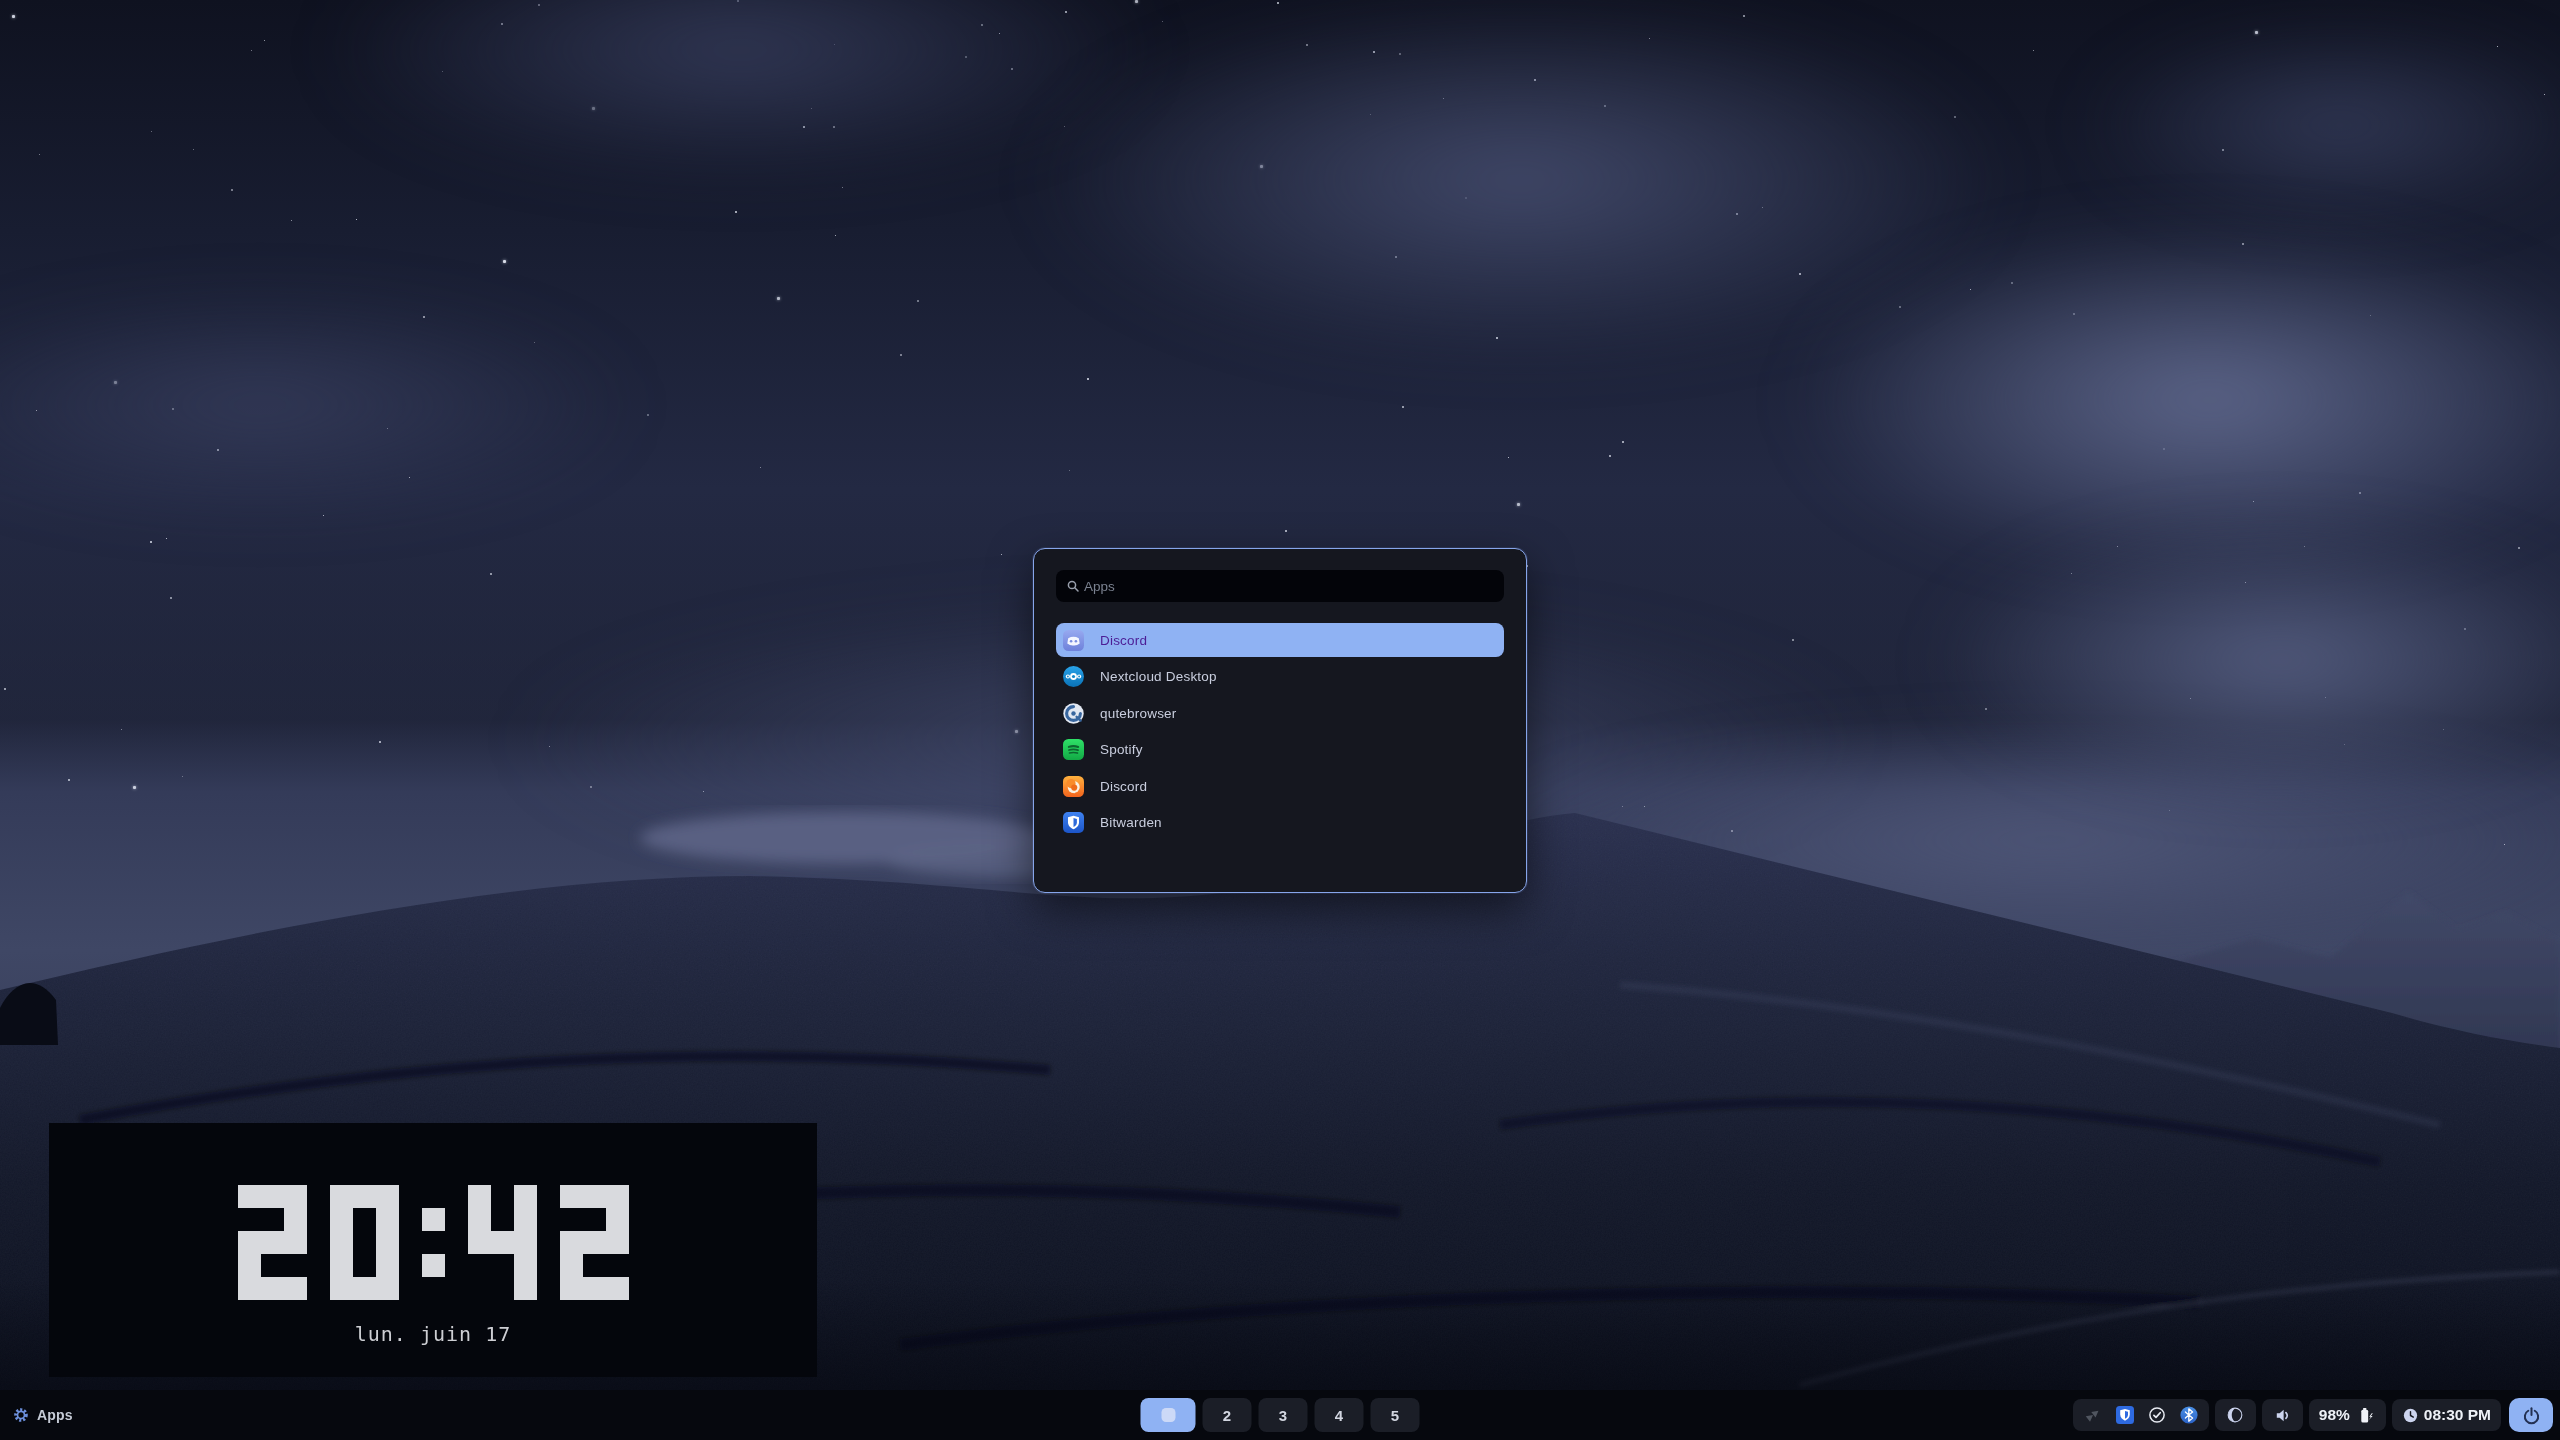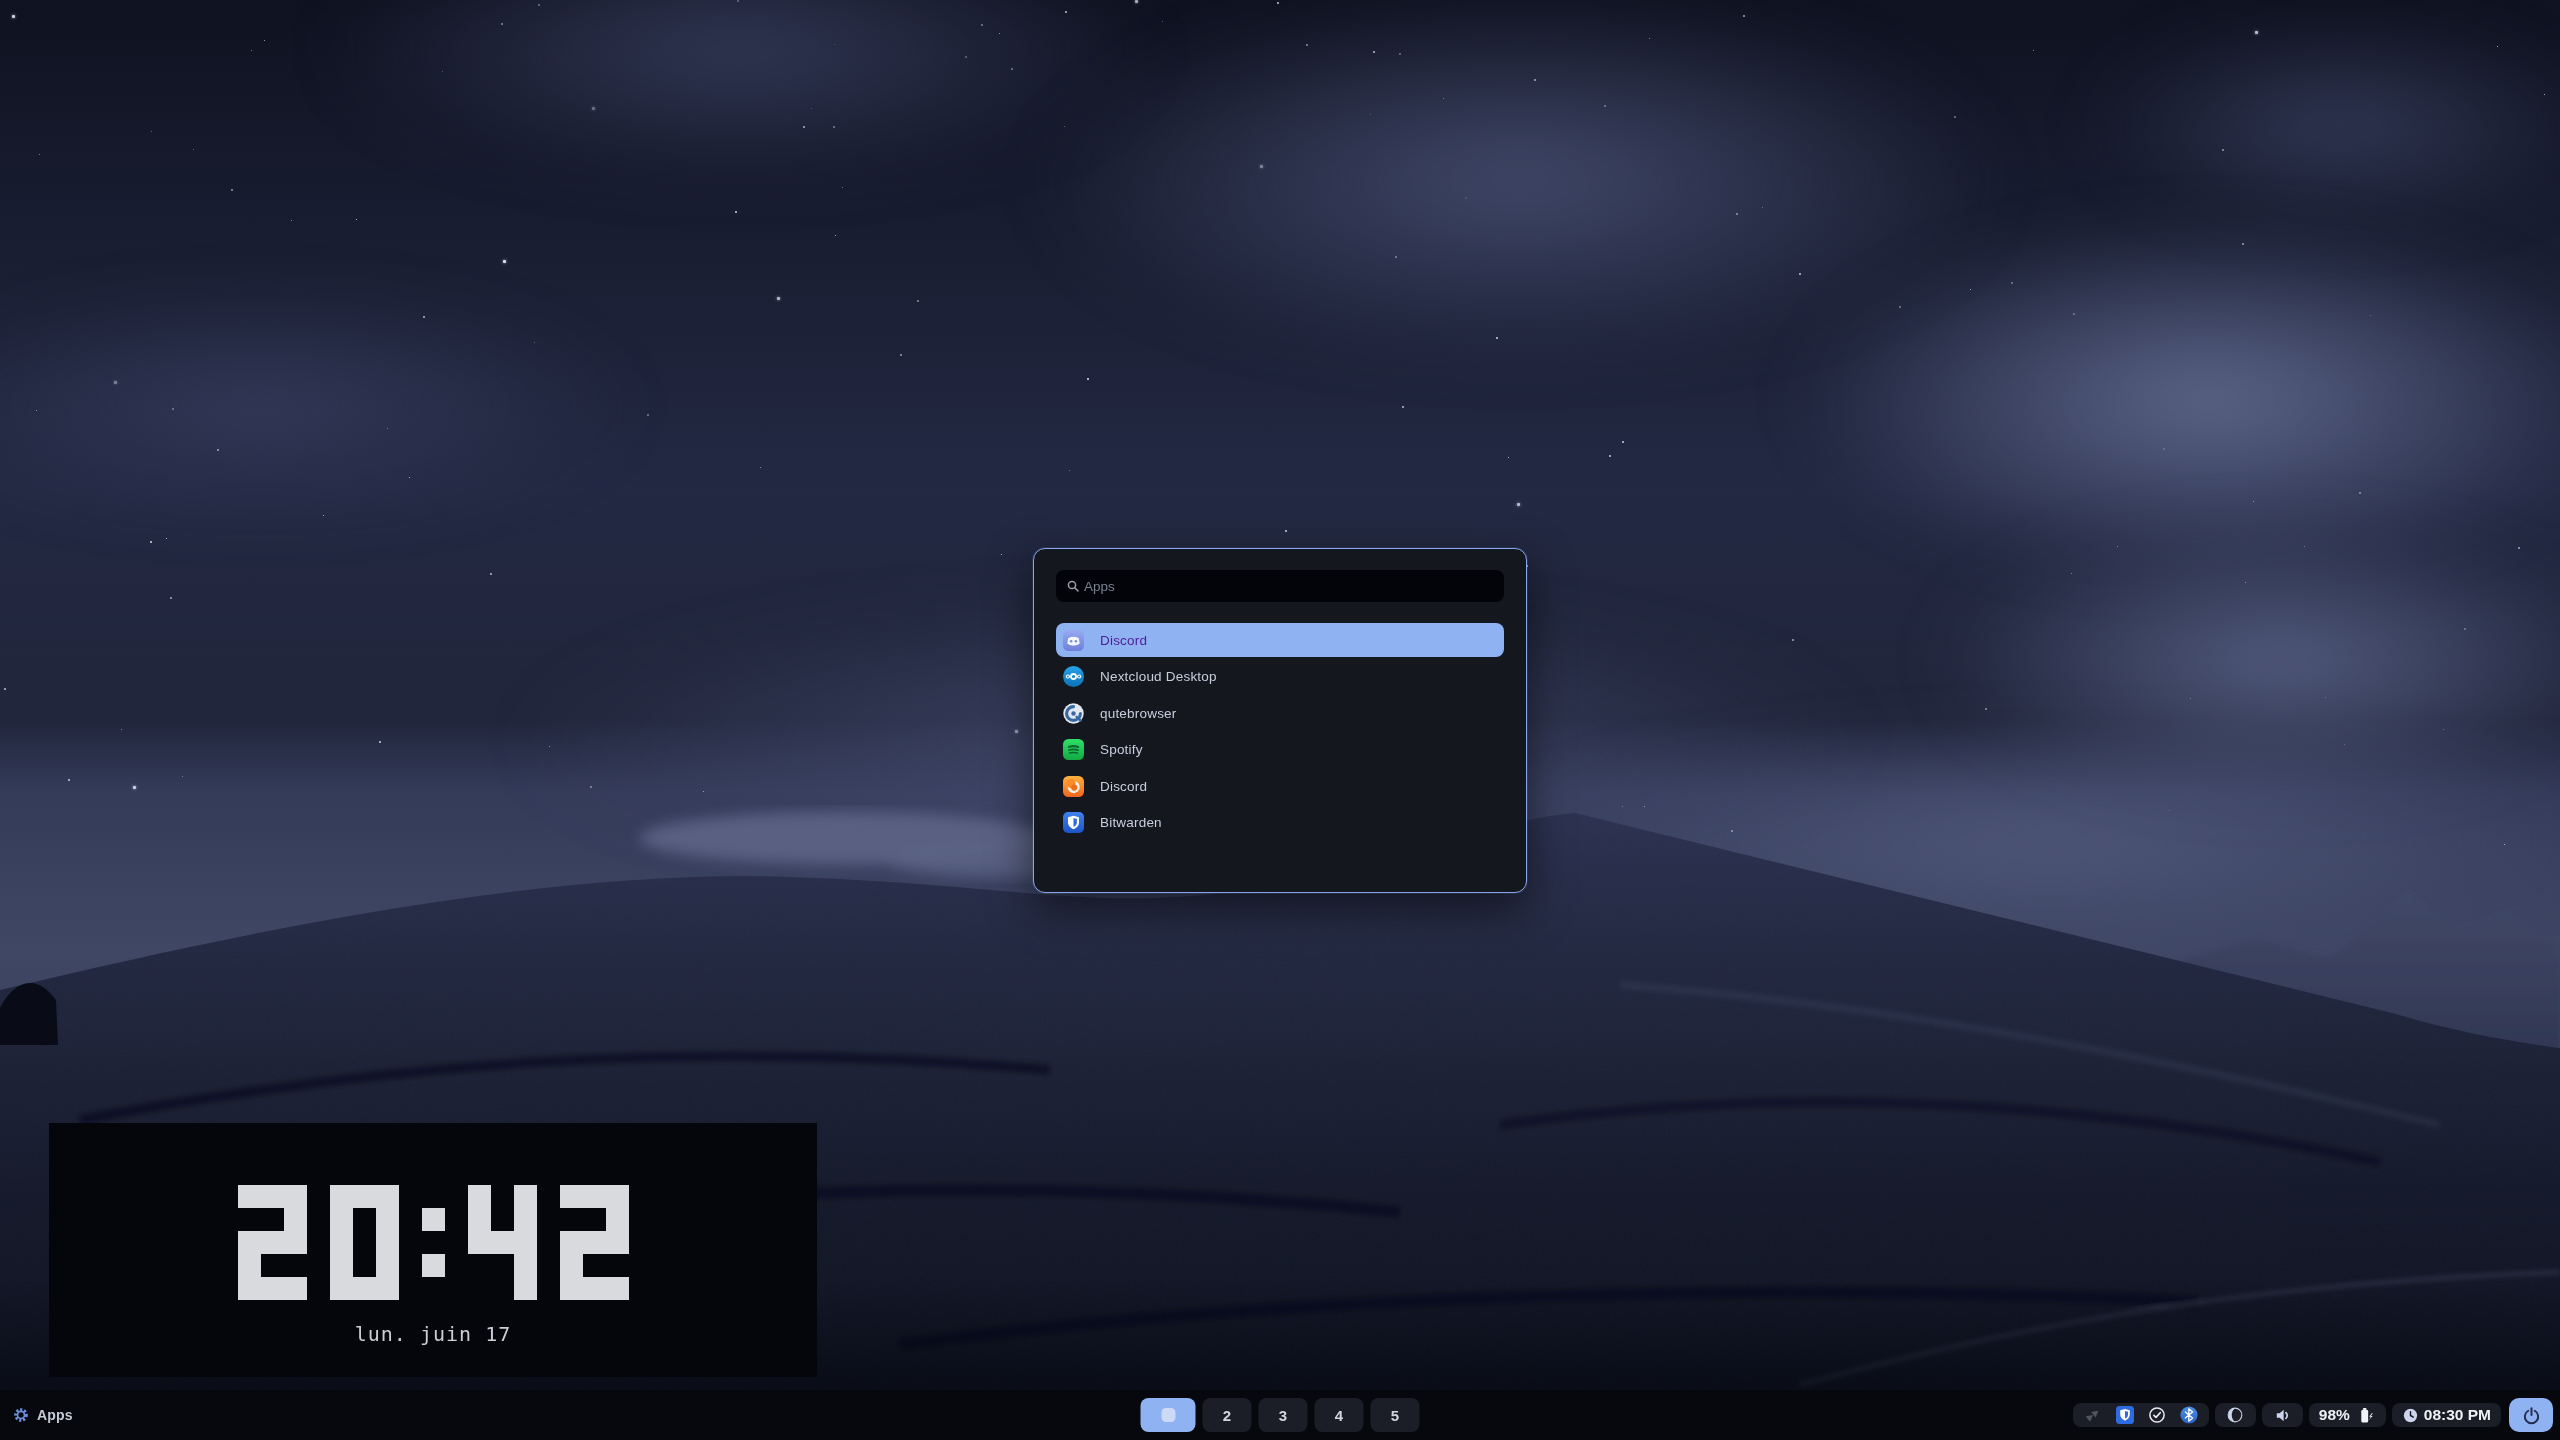--- a/index.html
+++ b/index.html
@@ -54,21 +54,21 @@
   
   .bar{position:absolute;left:0;bottom:0;width:2560px;height:50px;background:var(--barbg);}
   .apps-btn{position:absolute;left:13px;top:0;height:50px;display:flex;align-items:center;gap:8px;cursor:pointer;}
   .apps-btn .lbl{font-weight:bold;font-size:14px;color:#c5cbd6;letter-spacing:.2px;}
   .ws{position:absolute;left:50%;top:8px;transform:translateX(-50%);display:flex;gap:7px;}
   .ws-btn{height:34px;width:49px;border:none;border-radius:8px;background:var(--pill);color:#d2d6e0;
     font:bold 15px "Liberation Sans",sans-serif;display:flex;align-items:center;justify-content:center;cursor:pointer;}
   .ws-btn.active{width:55px;background:var(--accent);}
   .ws-dot{width:14px;height:14px;border-radius:4.5px;background:#ccd9f7;}
   .bar .right{position:absolute;right:7px;top:8px;display:flex;gap:6px;align-items:center;}
-  .pill{background:var(--pill);border-radius:8px;height:24px;display:flex;align-items:center;border:none;cursor:pointer;}
+  .pill{background:var(--pill);border-radius:8px;height:32px;display:flex;align-items:center;border:none;cursor:pointer;}
   .pill.tray{padding:0 11px;gap:14px;}
   .pill.sq{width:41px;justify-content:center;}
   .pill.txt{padding:0 10px;gap:5px;color:#eef1f7;font:bold 15.5px "Liberation Sans",sans-serif;}
   .t-ico{display:flex;align-items:center;}
   .power{width:44px;height:34px;border:none;border-radius:10px;background:var(--accent);
     display:flex;align-items:center;justify-content:center;cursor:pointer;margin-left:2px;}
 </style>
 </head>
 <body style="--accent: #8fb2f3; --pill: #1b1e27; --barbg: #06080e;">
 

